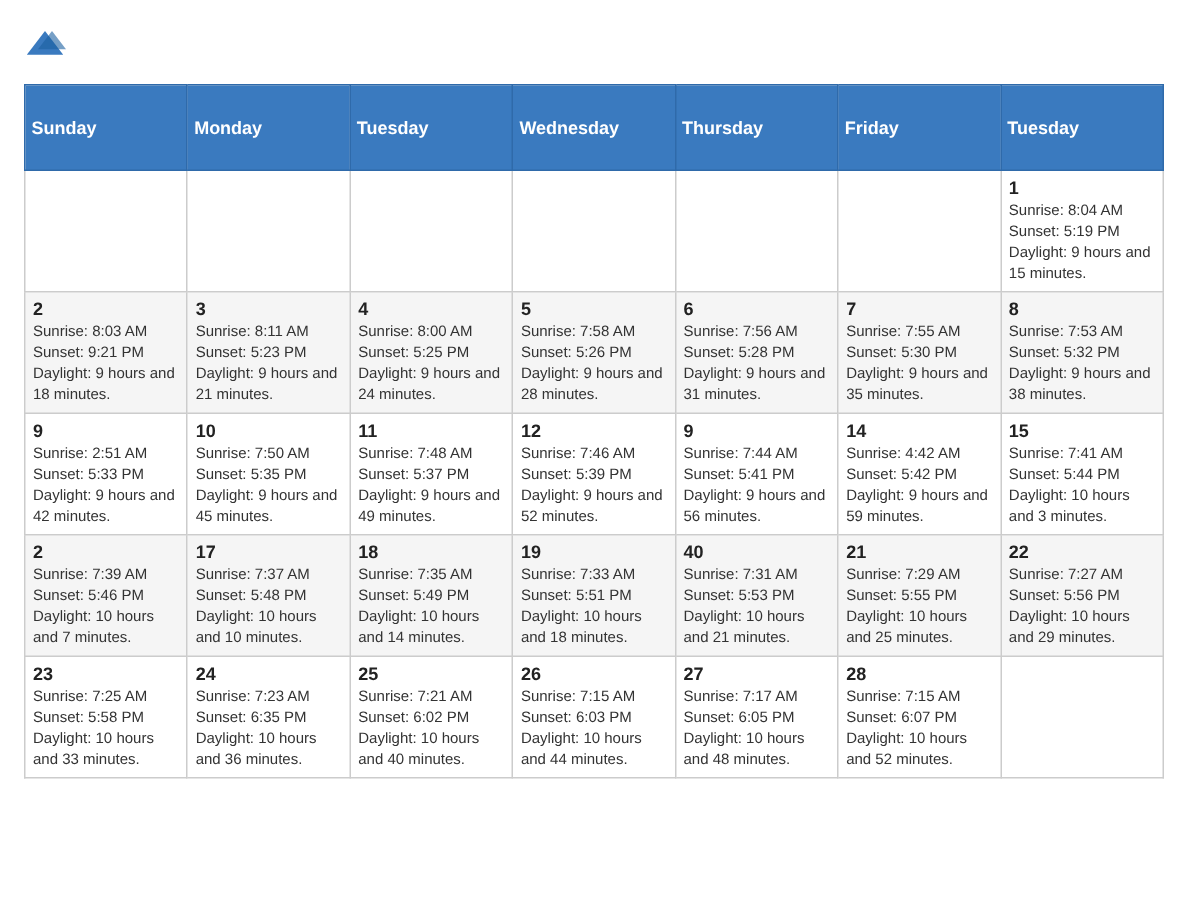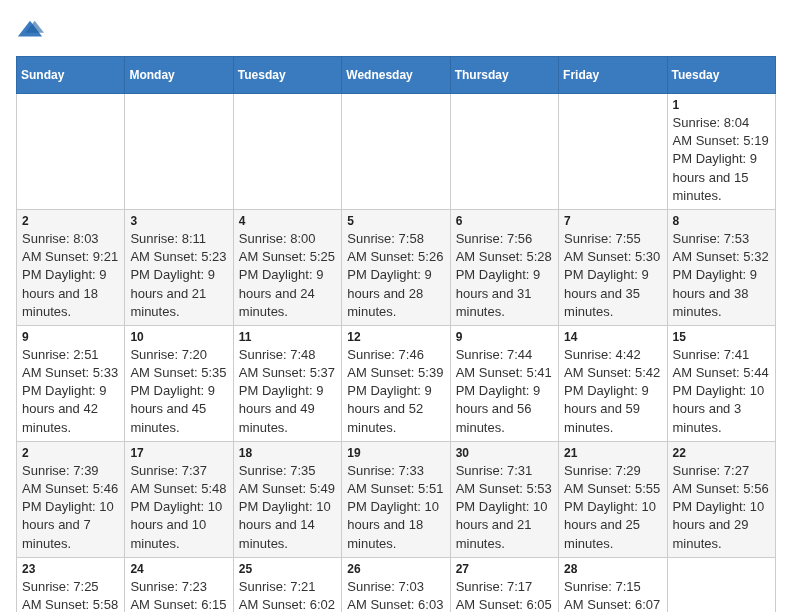--- a/index.html
+++ b/index.html
@@ -55,21 +55,21 @@
     .calendar {
       width: 100%;
       border-collapse: collapse;
       border: 1px solid #ccc;
     }
     .calendar th {
       background: #3a7abf;
       color: #fff;
       font-size: 12px;
       font-weight: bold;
-      padding: 11px 4px;
+      padding: 21px 4px;
       text-align: left;
       border: 1px solid #2f6aaa;
     }
     .calendar td {
       vertical-align: top;
       border: 1px solid #ccc;
       padding: 4px 5px;
       width: 107px;
       min-height: 80px;
       background: #fff;
@@ -80,21 +80,21 @@
       background: #f5f5f5;
     }
     .day-number {
       font-size: 12px;
       font-weight: bold;
       color: #222;
       display: block;
       margin-bottom: 2px;
     }
     .day-info {
-      font-size: 13px;
+      font-size: 10px;
       color: #333;
       line-height: 1.4;
     }
     .empty-cell {
       background: #fff !important;
     }
   </style>
 </head>
 <body>
 
@@ -189,21 +189,21 @@
       </tr>
       <tr>
         <td>
           <span class="day-number">9</span>
           <div class="day-info">Sunrise: 2:51 AM
 Sunset: 5:33 PM
 Daylight: 9 hours and 42 minutes.</div>
         </td>
         <td>
           <span class="day-number">10</span>
-          <div class="day-info">Sunrise: 7:20 AM
+          <div class="day-info">Sunrise: 7:50 AM
 Sunset: 5:35 PM
 Daylight: 9 hours and 45 minutes.</div>
         </td>
         <td>
           <span class="day-number">11</span>
           <div class="day-info">Sunrise: 7:48 AM
 Sunset: 5:37 PM
 Daylight: 9 hours and 49 minutes.</div>
         </td>
         <td>
@@ -250,21 +250,21 @@
 Sunset: 5:49 PM
 Daylight: 10 hours and 14 minutes.</div>
         </td>
         <td>
           <span class="day-number">19</span>
           <div class="day-info">Sunrise: 7:33 AM
 Sunset: 5:51 PM
 Daylight: 10 hours and 18 minutes.</div>
         </td>
         <td>
-          <span class="day-number">30</span>
+          <span class="day-number">40</span>
           <div class="day-info">Sunrise: 7:31 AM
 Sunset: 5:53 PM
 Daylight: 10 hours and 21 minutes.</div>
         </td>
         <td>
           <span class="day-number">21</span>
           <div class="day-info">Sunrise: 7:29 AM
 Sunset: 5:55 PM
 Daylight: 10 hours and 25 minutes.</div>
         </td>
@@ -278,32 +278,32 @@
       <tr>
         <td>
           <span class="day-number">23</span>
           <div class="day-info">Sunrise: 7:25 AM
 Sunset: 5:58 PM
 Daylight: 10 hours and 33 minutes.</div>
         </td>
         <td>
           <span class="day-number">24</span>
           <div class="day-info">Sunrise: 7:23 AM
-Sunset: 6:15 PM
+Sunset: 6:35 PM
 Daylight: 10 hours and 36 minutes.</div>
         </td>
         <td>
           <span class="day-number">25</span>
           <div class="day-info">Sunrise: 7:21 AM
 Sunset: 6:02 PM
 Daylight: 10 hours and 40 minutes.</div>
         </td>
         <td>
           <span class="day-number">26</span>
-          <div class="day-info">Sunrise: 7:03 AM
+          <div class="day-info">Sunrise: 7:15 AM
 Sunset: 6:03 PM
 Daylight: 10 hours and 44 minutes.</div>
         </td>
         <td>
           <span class="day-number">27</span>
           <div class="day-info">Sunrise: 7:17 AM
 Sunset: 6:05 PM
 Daylight: 10 hours and 48 minutes.</div>
         </td>
         <td>

